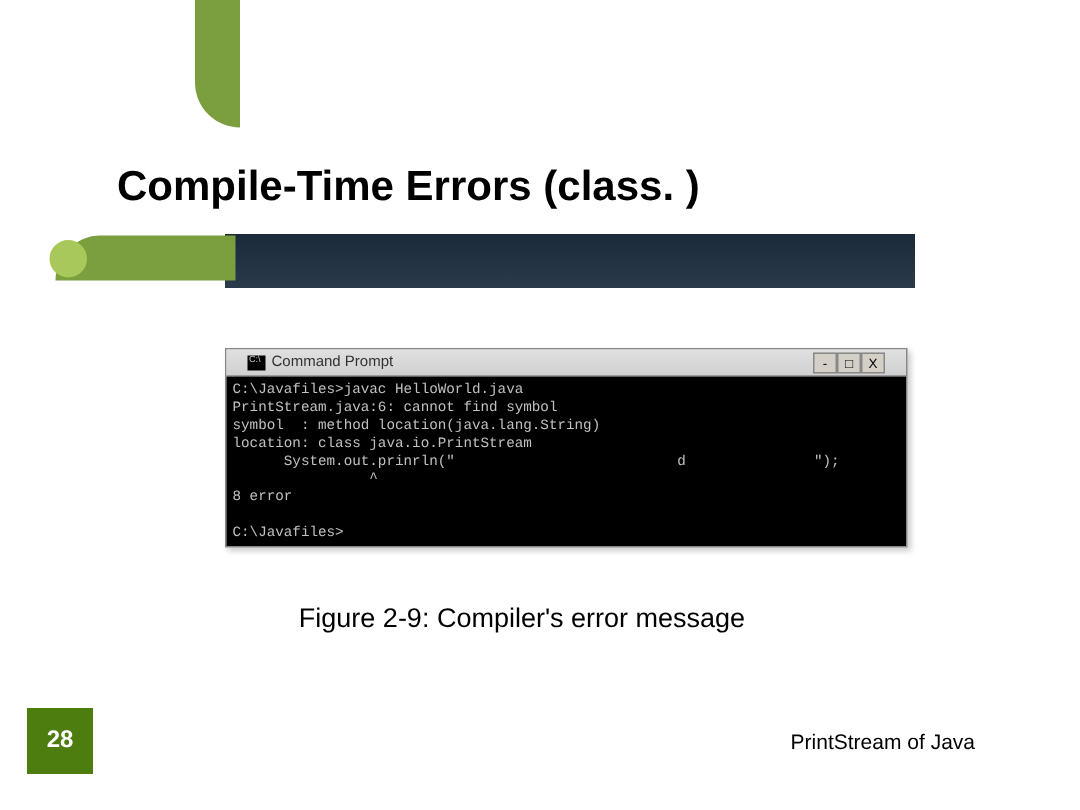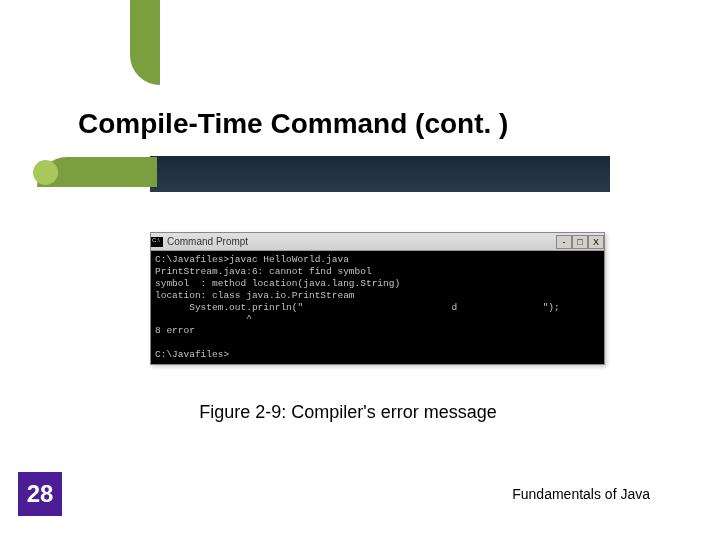--- a/index.html
+++ b/index.html
@@ -65,21 +65,21 @@
     background: #ece9d8;
     box-shadow: 2px 2px 4px rgba(0,0,0,0.2);
   }
   .cmd-titlebar {
     display: flex;
     align-items: center;
     justify-content: space-between;
     height: 18px;
     background: linear-gradient(to bottom, #e0e0e0, #d0d0d0);
     border-bottom: 1px solid #999;
-    padding: 0 0;
+    padding: 0 14px;
   }
   .cmd-titlebar-left {
     display: flex;
     align-items: center;
     gap: 4px;
     font-size: 10px;
     color: #333;
   }
   .cmd-icon {
     width: 12px;
@@ -130,23 +130,23 @@
     text-align: center;
     font-size: 18px;
     color: #000;
   }
   .page-number {
     position: absolute;
     bottom: 24px;
     left: 18px;
     width: 44px;
     height: 44px;
-    background: #4c1d95;
+    background: #4d7c0f;
     color: #fff;
-    font-size: 24px;
+    font-size: 16px;
     font-weight: bold;
     display: flex;
     align-items: center;
     justify-content: center;
   }
   .footer-text {
     position: absolute;
     bottom: 38px;
     right: 70px;
     font-size: 14px;
@@ -154,21 +154,21 @@
   }
 </style>
 </head>
 <body>
 
 <div class="accent-bar-top"></div>
 <div class="title-shadow-bar"></div>
 <div class="accent-bar-mid"></div>
 <div class="accent-dot"></div>
 
-<h1 class="title">Compile-Time Command (cont. )</h1>
+<h1 class="title">Compile-Time Errors (class. )</h1>
 
 <div class="figure-area">
   <div class="cmd-window">
     <div class="cmd-titlebar">
       <div class="cmd-titlebar-left">
         <span class="cmd-icon"></span>
         <span>Command Prompt</span>
       </div>
       <div class="cmd-controls">
         <div class="cmd-btn">-</div>
@@ -184,13 +184,13 @@
 <span>                ^</span>
 <span>8 error</span>
 <span></span>
 <span>C:\Javafiles&gt;</span></div>
   </div>
 </div>
 
 <div class="caption">Figure 2-9: Compiler's error message</div>
 
 <div class="page-number">28</div>
-<div class="footer-text">Fundamentals of Java</div>
+<div class="footer-text">PrintStream of Java</div>
 
 </body></html>

